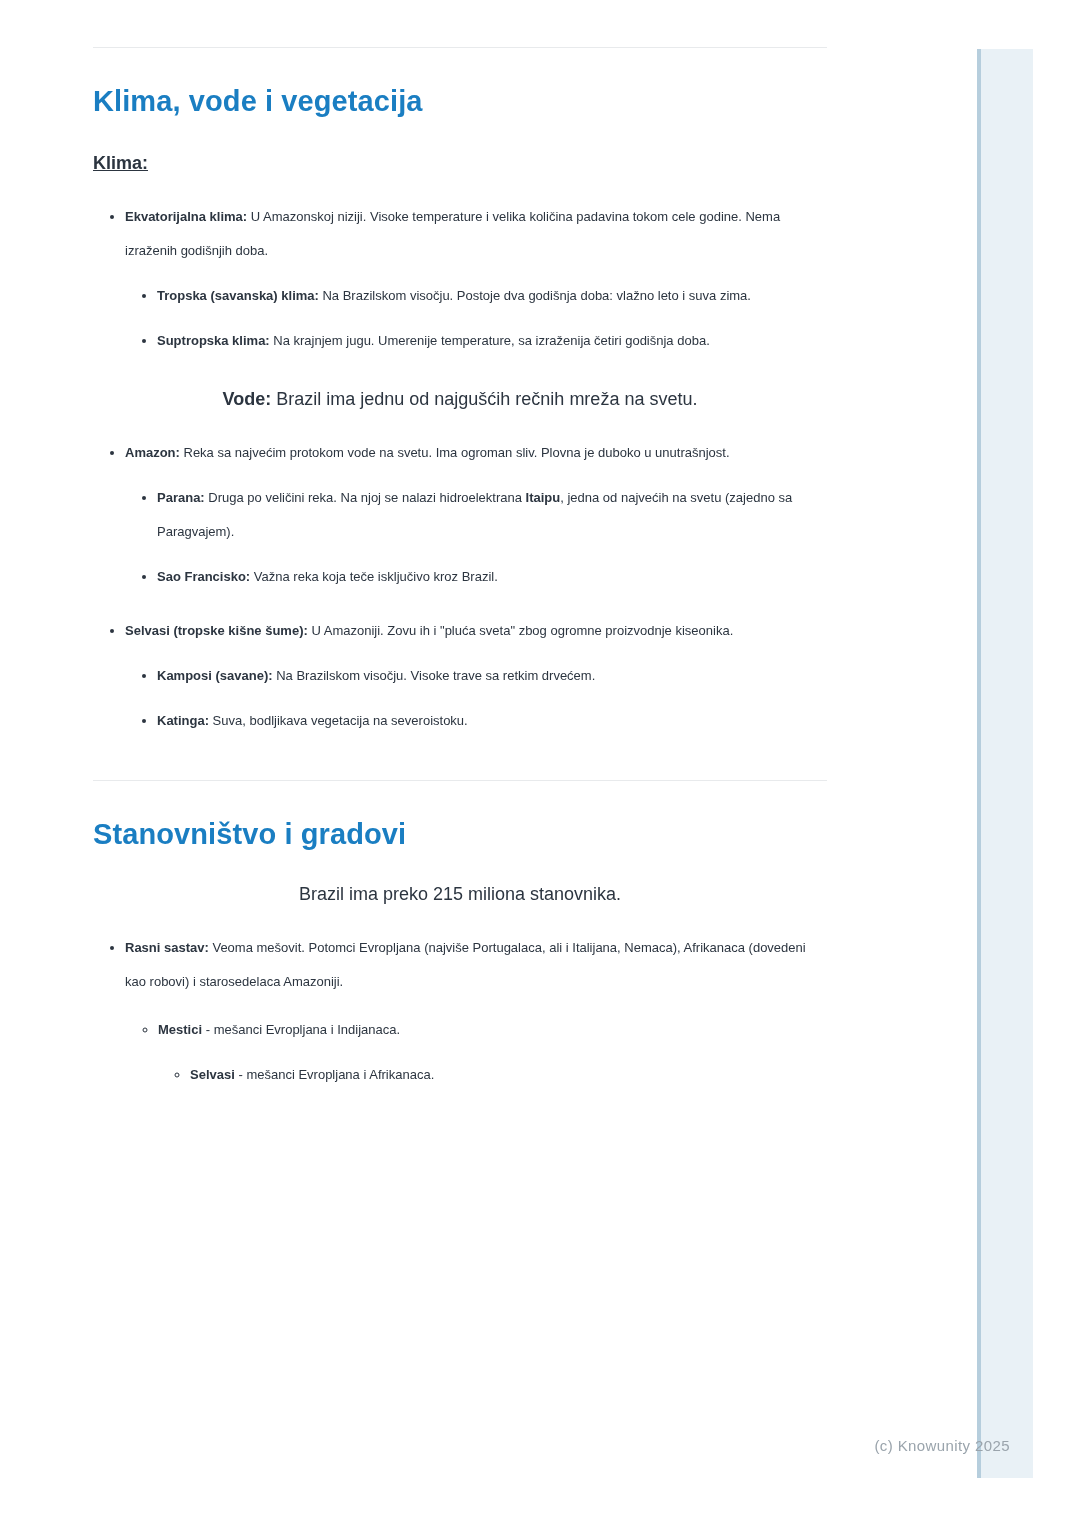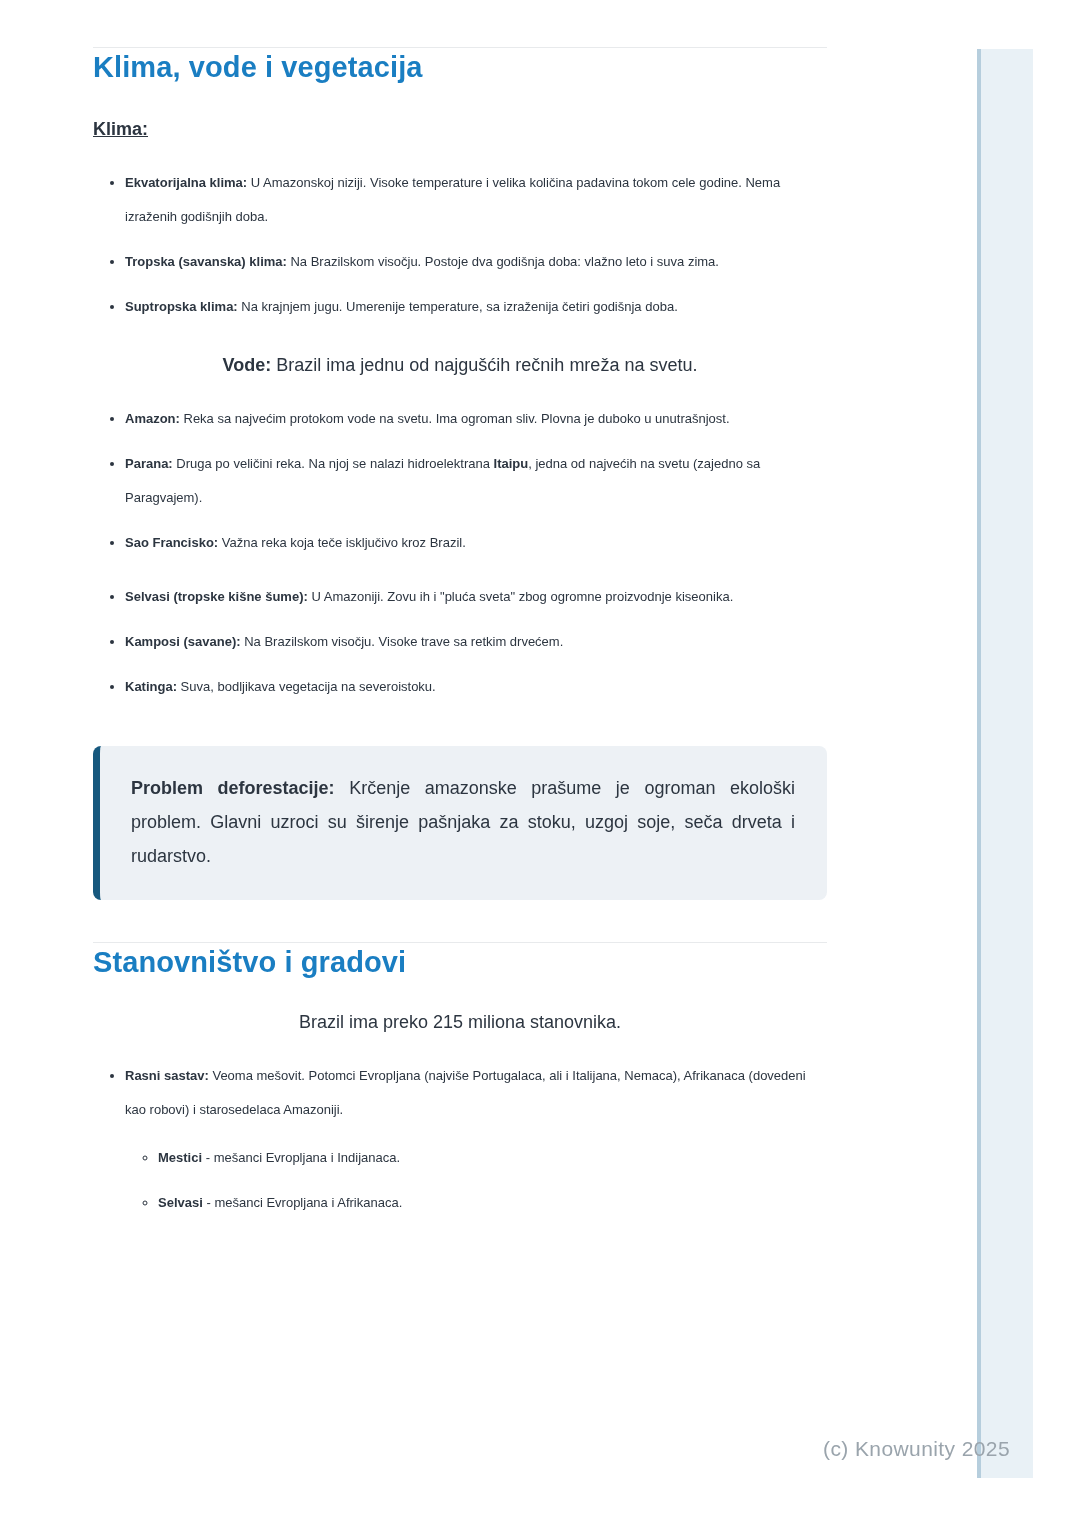--- a/index.html
+++ b/index.html
@@ -27,37 +27,38 @@
     top:49px;
     width:56px;
     height:1429px;
     background:var(--strip-fill);
     border-left:4px solid var(--strip-edge);
   }
   .watermark{
     position:absolute;
     top:1437px;
     right:70px;
-    font-size:21px;
+    font-size:15px;
     letter-spacing:0.4px;
     color:var(--watermark);
     z-index:2;
   }
   .content{
     position:relative;
     margin-left:93px;
     width:734px;
     z-index:1;
   }
   .top-divider{
     margin-top:47px;
     border-top:1px solid var(--divider);
     width:100%;
   }
   h2{
+    margin-top:34px;
     color:var(--accent);
     font-size:29px;
     line-height:38px;
     font-weight:700;
     letter-spacing:0.1px;
   }
   .label{
     margin-top:26px;
     font-size:18px;
     line-height:34px;
@@ -72,21 +73,21 @@
   }
   ul{
     margin-top:20px;
     padding-left:32px;
     list-style:disc;
   }
   li{
     font-size:13px;
     line-height:34px;
   }
-  li + li{margin-top:11px;}
+  li + li{margin-top:11px;margin-left:32px;}
   ul.sub{
     margin-top:14px;
     padding-left:33px;
     list-style:circle;
   }
   .callout{
     margin-top:42px;
     background:var(--callout-bg);
     border-left:7px solid var(--callout-border);
     border-radius:8px;
@@ -127,23 +128,20 @@
       <li><strong>Parana:</strong><span> Druga po veličini reka. Na njoj se nalazi hidroelektrana </span><strong>Itaipu</strong><span>, jedna od najvećih na svetu (zajedno sa Paragvajem).</span></li>
       <li><strong>Sao Francisko:</strong><span> Važna reka koja teče isključivo kroz Brazil.</span></li>
     </ul>
 
   <ul>
       <li><strong>Selvasi (tropske kišne šume):</strong><span> U Amazoniji. Zovu ih i "pluća sveta" zbog ogromne proizvodnje kiseonika.</span></li>
       <li><strong>Kamposi (savane):</strong><span> Na Brazilskom visočju. Visoke trave sa retkim drvećem.</span></li>
       <li><strong>Katinga:</strong><span> Suva, bodljikava vegetacija na severoistoku.</span></li>
     </ul>
 
-  <div class="callout">
-    <p class="para"><strong>Problem deforestacije:</strong><span> Krčenje amazonske prašume je ogroman ekološki problem. Glavni uzroci su širenje pašnjaka za stoku, uzgoj soje, seča drveta i rudarstvo.</span></p>
-  </div>
 
   <div class="divider"></div>
 
   <h2>Stanovništvo i gradovi</h2>
 
   <p class="para">Brazil ima preko 215 miliona stanovnika.</p>
   <ul>
       <li><strong>Rasni sastav:</strong><span> Veoma mešovit. Potomci Evropljana (najviše Portugalaca, ali i Italijana, Nemaca), Afrikanaca (dovedeni kao robovi) i starosedelaca Amazoniji.</span><ul class="sub">
           <li><strong>Mestici</strong><span> - mešanci Evropljana i Indijanaca.</span></li>
           <li><strong>Selvasi</strong><span> - mešanci Evropljana i Afrikanaca.</span></li>

